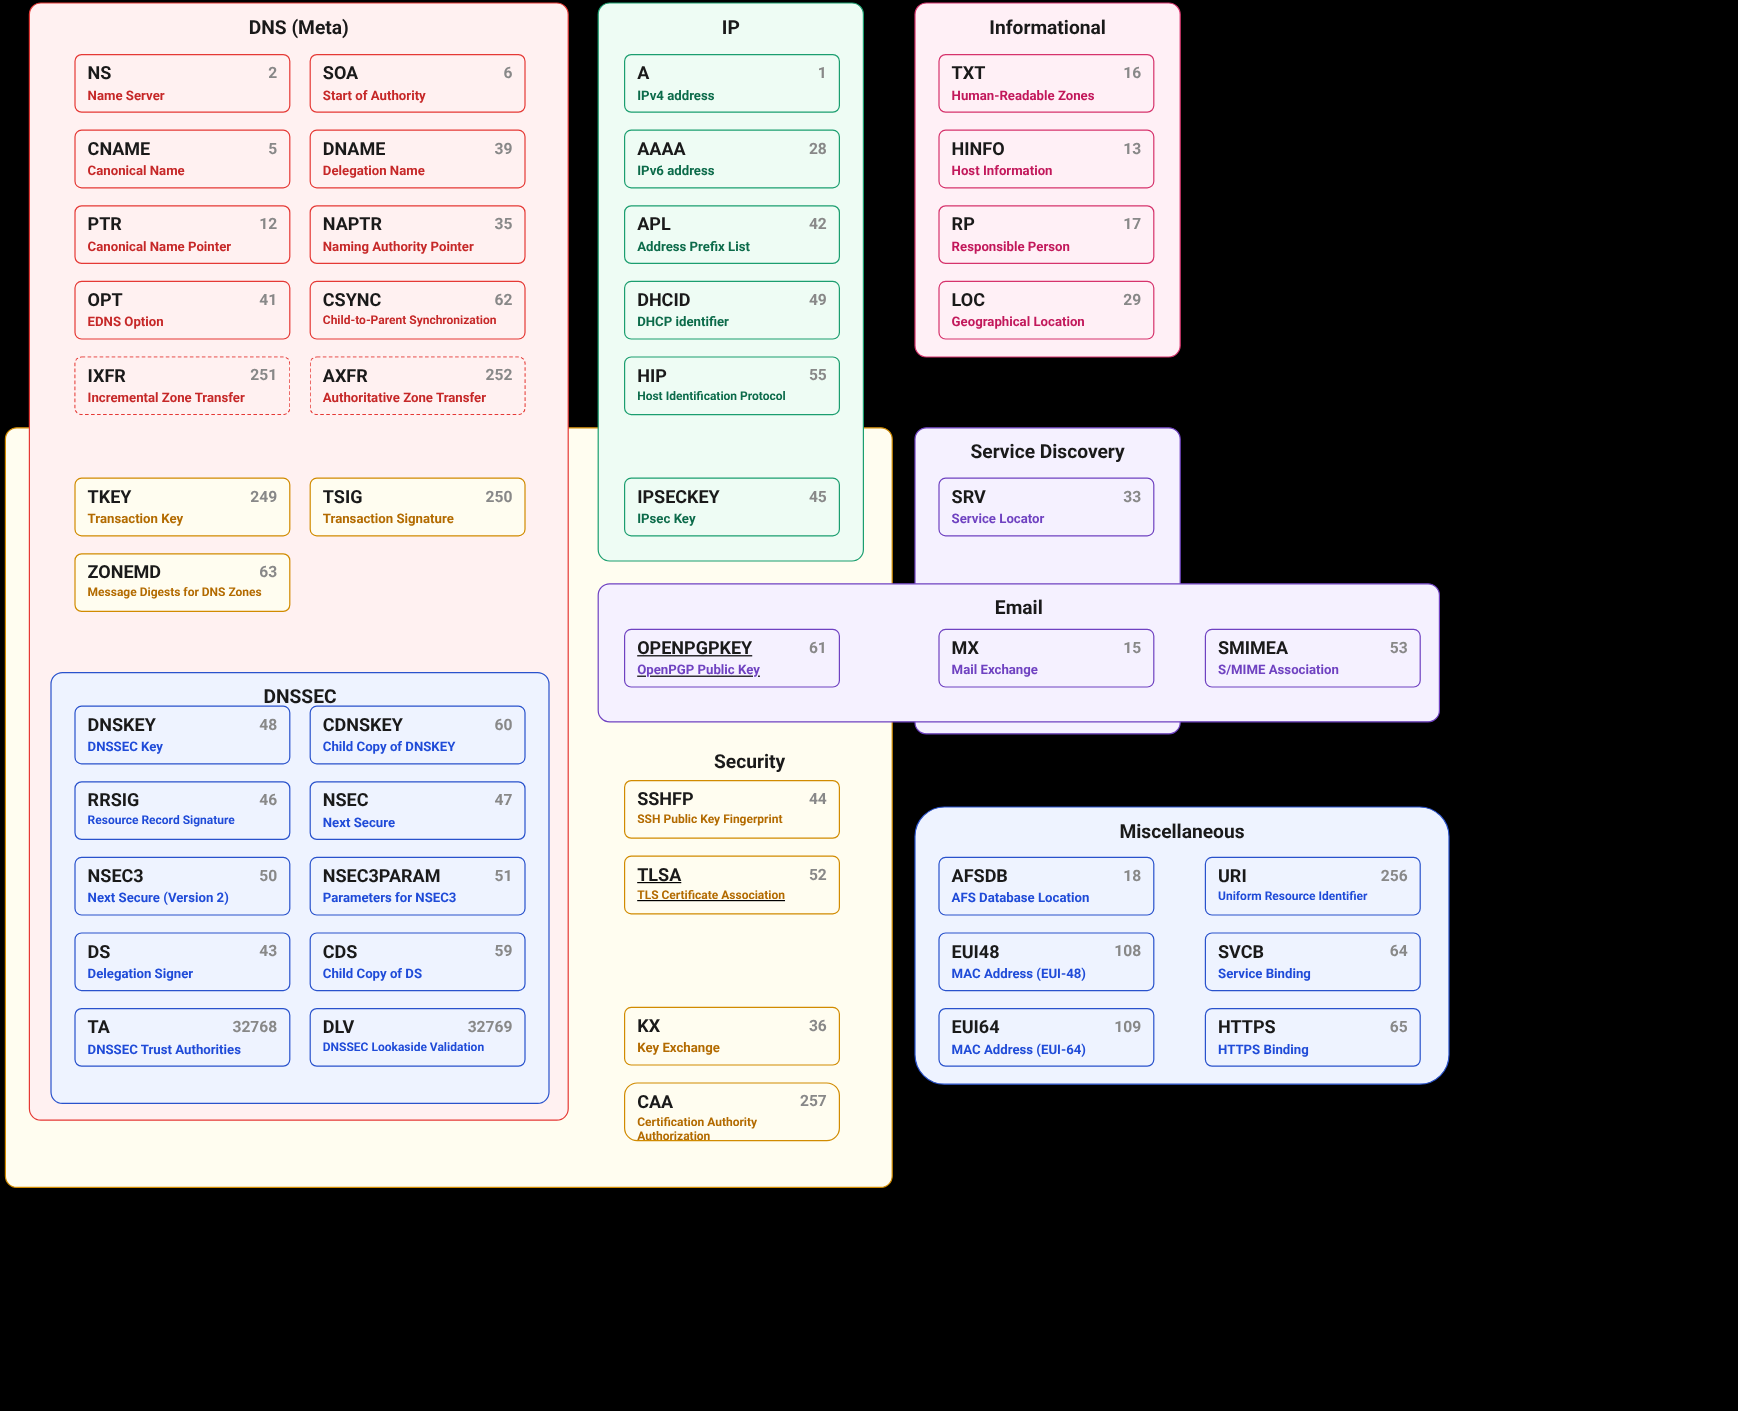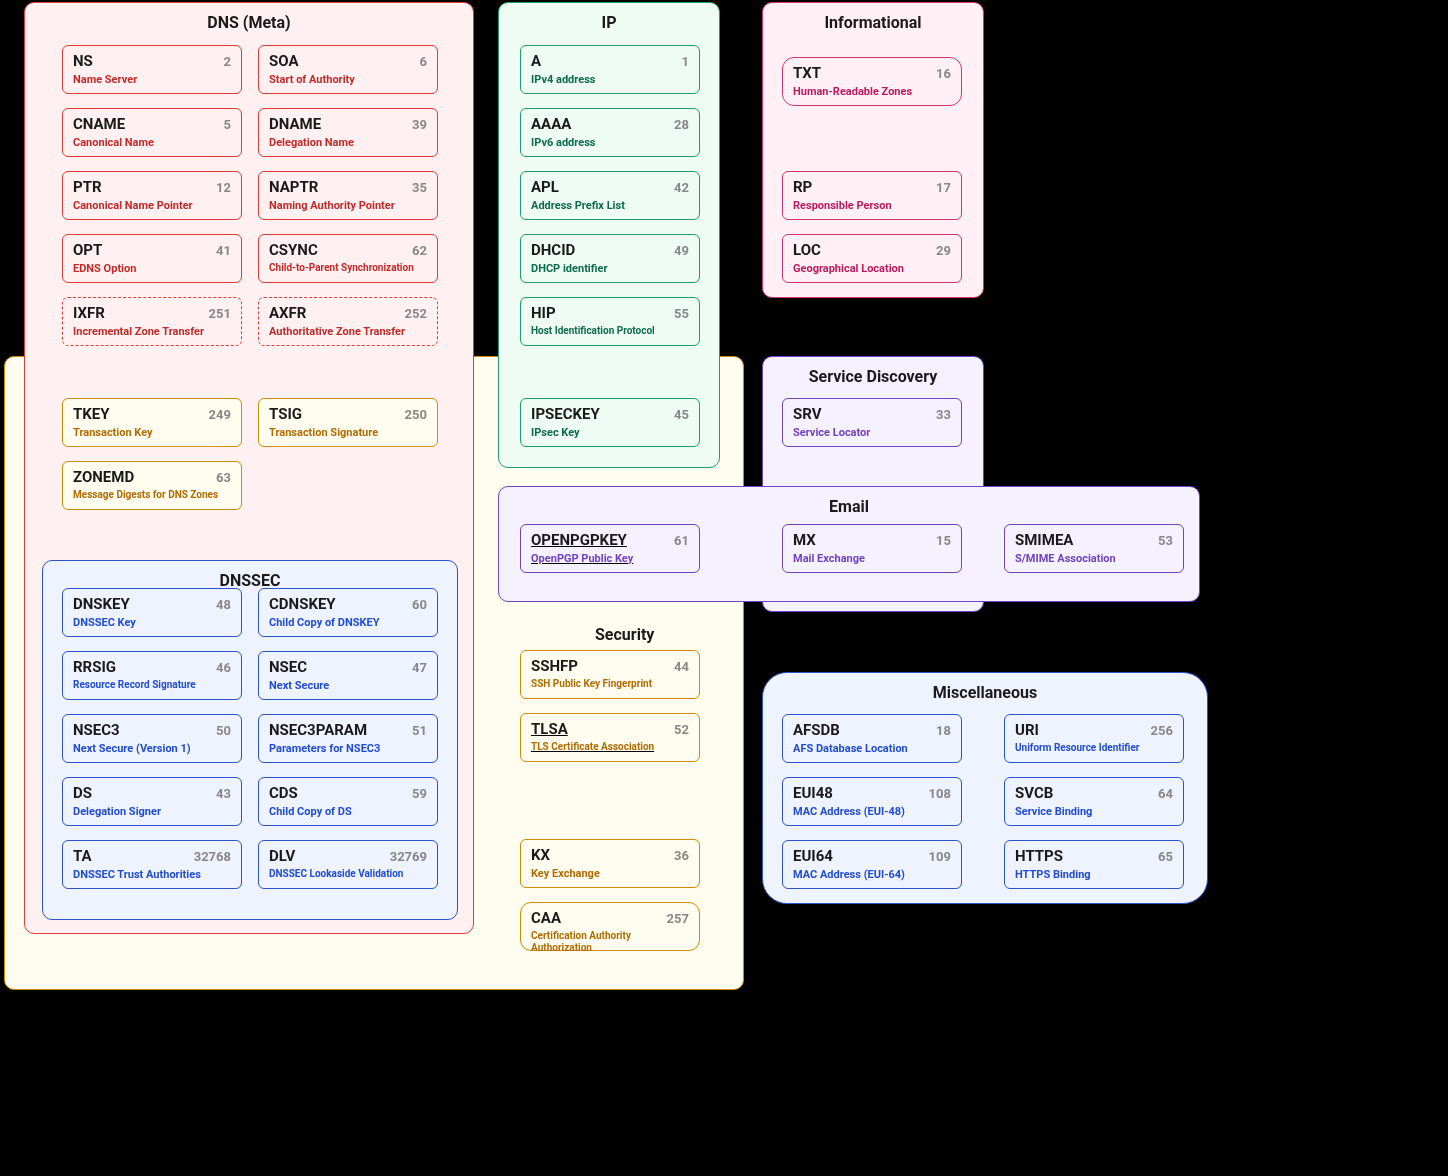--- a/index.html
+++ b/index.html
@@ -187,21 +187,21 @@
       <div class="desc long">Resource Record Signature</div>
     </div>
     <div class="card g-dnssec" style="left: 258px; top: 651px;">
       <div class="code">NSEC</div>
       <div class="id">47</div>
       <div class="desc">Next Secure</div>
     </div>
     <div class="card g-dnssec" style="left: 62px; top: 714px;">
       <div class="code">NSEC3</div>
       <div class="id">50</div>
-      <div class="desc">Next Secure (Version 1)</div>
+      <div class="desc">Next Secure (Version 2)</div>
     </div>
     <div class="card g-dnssec" style="left: 258px; top: 714px;">
       <div class="code">NSEC3PARAM</div>
       <div class="id">51</div>
       <div class="desc">Parameters for NSEC3</div>
     </div>
     <div class="card g-dnssec" style="left: 62px; top: 777px;">
       <div class="code">DS</div>
       <div class="id">43</div>
       <div class="desc">Delegation Signer</div>
@@ -264,24 +264,29 @@
     <div class="card g-email" style="left: 782px; top: 524px;">
       <div class="code">MX</div>
       <div class="id">15</div>
       <div class="desc">Mail Exchange</div>
     </div>
     <div class="card g-email" style="left: 1004px; top: 524px;">
       <div class="code">SMIMEA</div>
       <div class="id">53</div>
       <div class="desc">S/MIME Association</div>
     </div>
-    <div class="card g-info" style="left: 782px; top: 57px; border-radius: 12px;">
+    <div class="card g-info" style="left: 782px; top: 45px;">
       <div class="code">TXT</div>
       <div class="id">16</div>
       <div class="desc">Human-Readable Zones</div>
+    </div>
+    <div class="card g-info" style="left: 782px; top: 108px;">
+      <div class="code">HINFO</div>
+      <div class="id">13</div>
+      <div class="desc">Host Information</div>
     </div>
     <div class="card g-info" style="left: 782px; top: 171px;">
       <div class="code">RP</div>
       <div class="id">17</div>
       <div class="desc">Responsible Person</div>
     </div>
     <div class="card g-info" style="left: 782px; top: 234px;">
       <div class="code">LOC</div>
       <div class="id">29</div>
       <div class="desc">Geographical Location</div>

